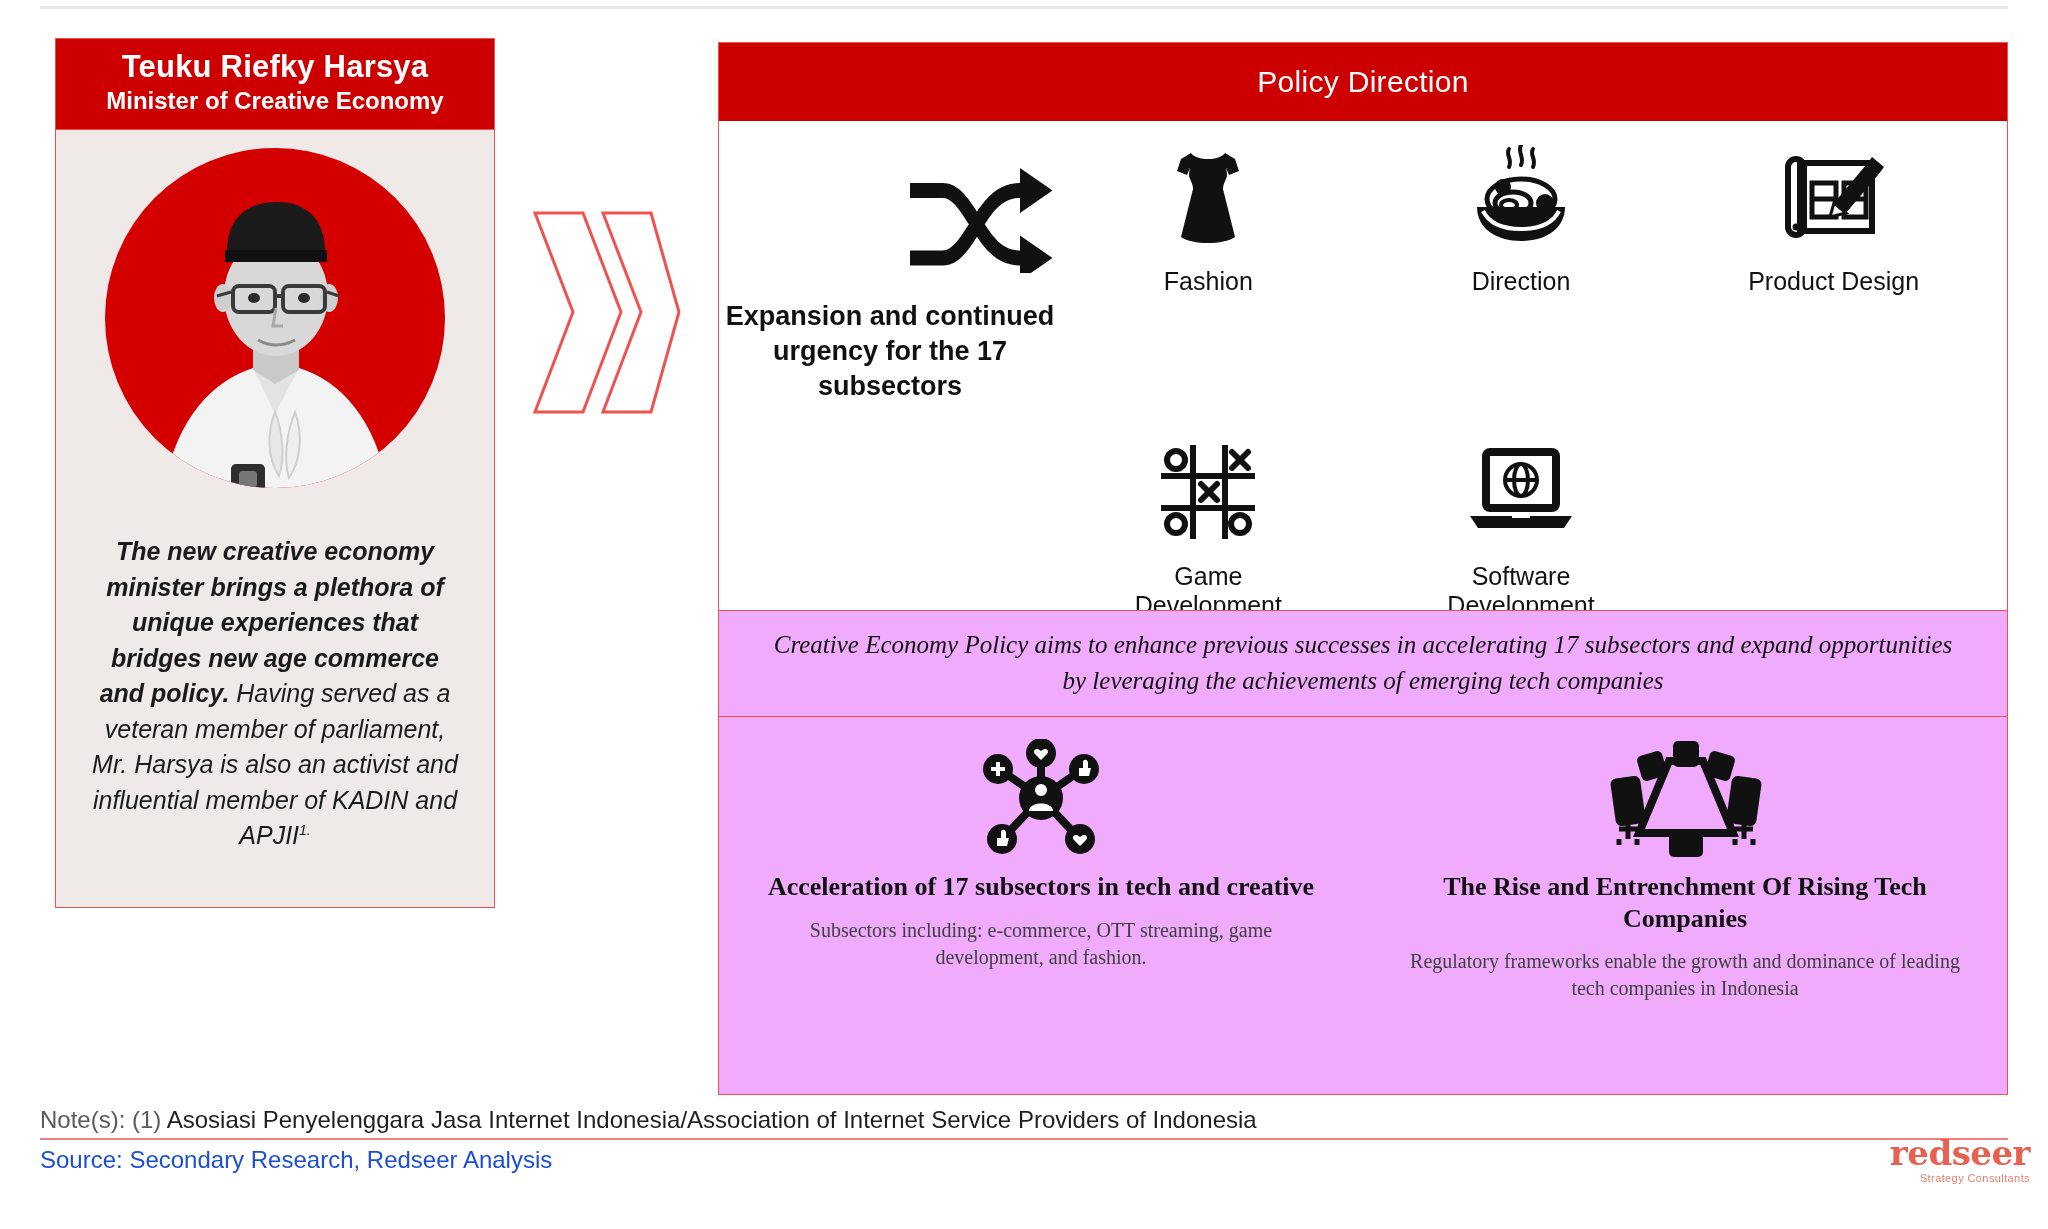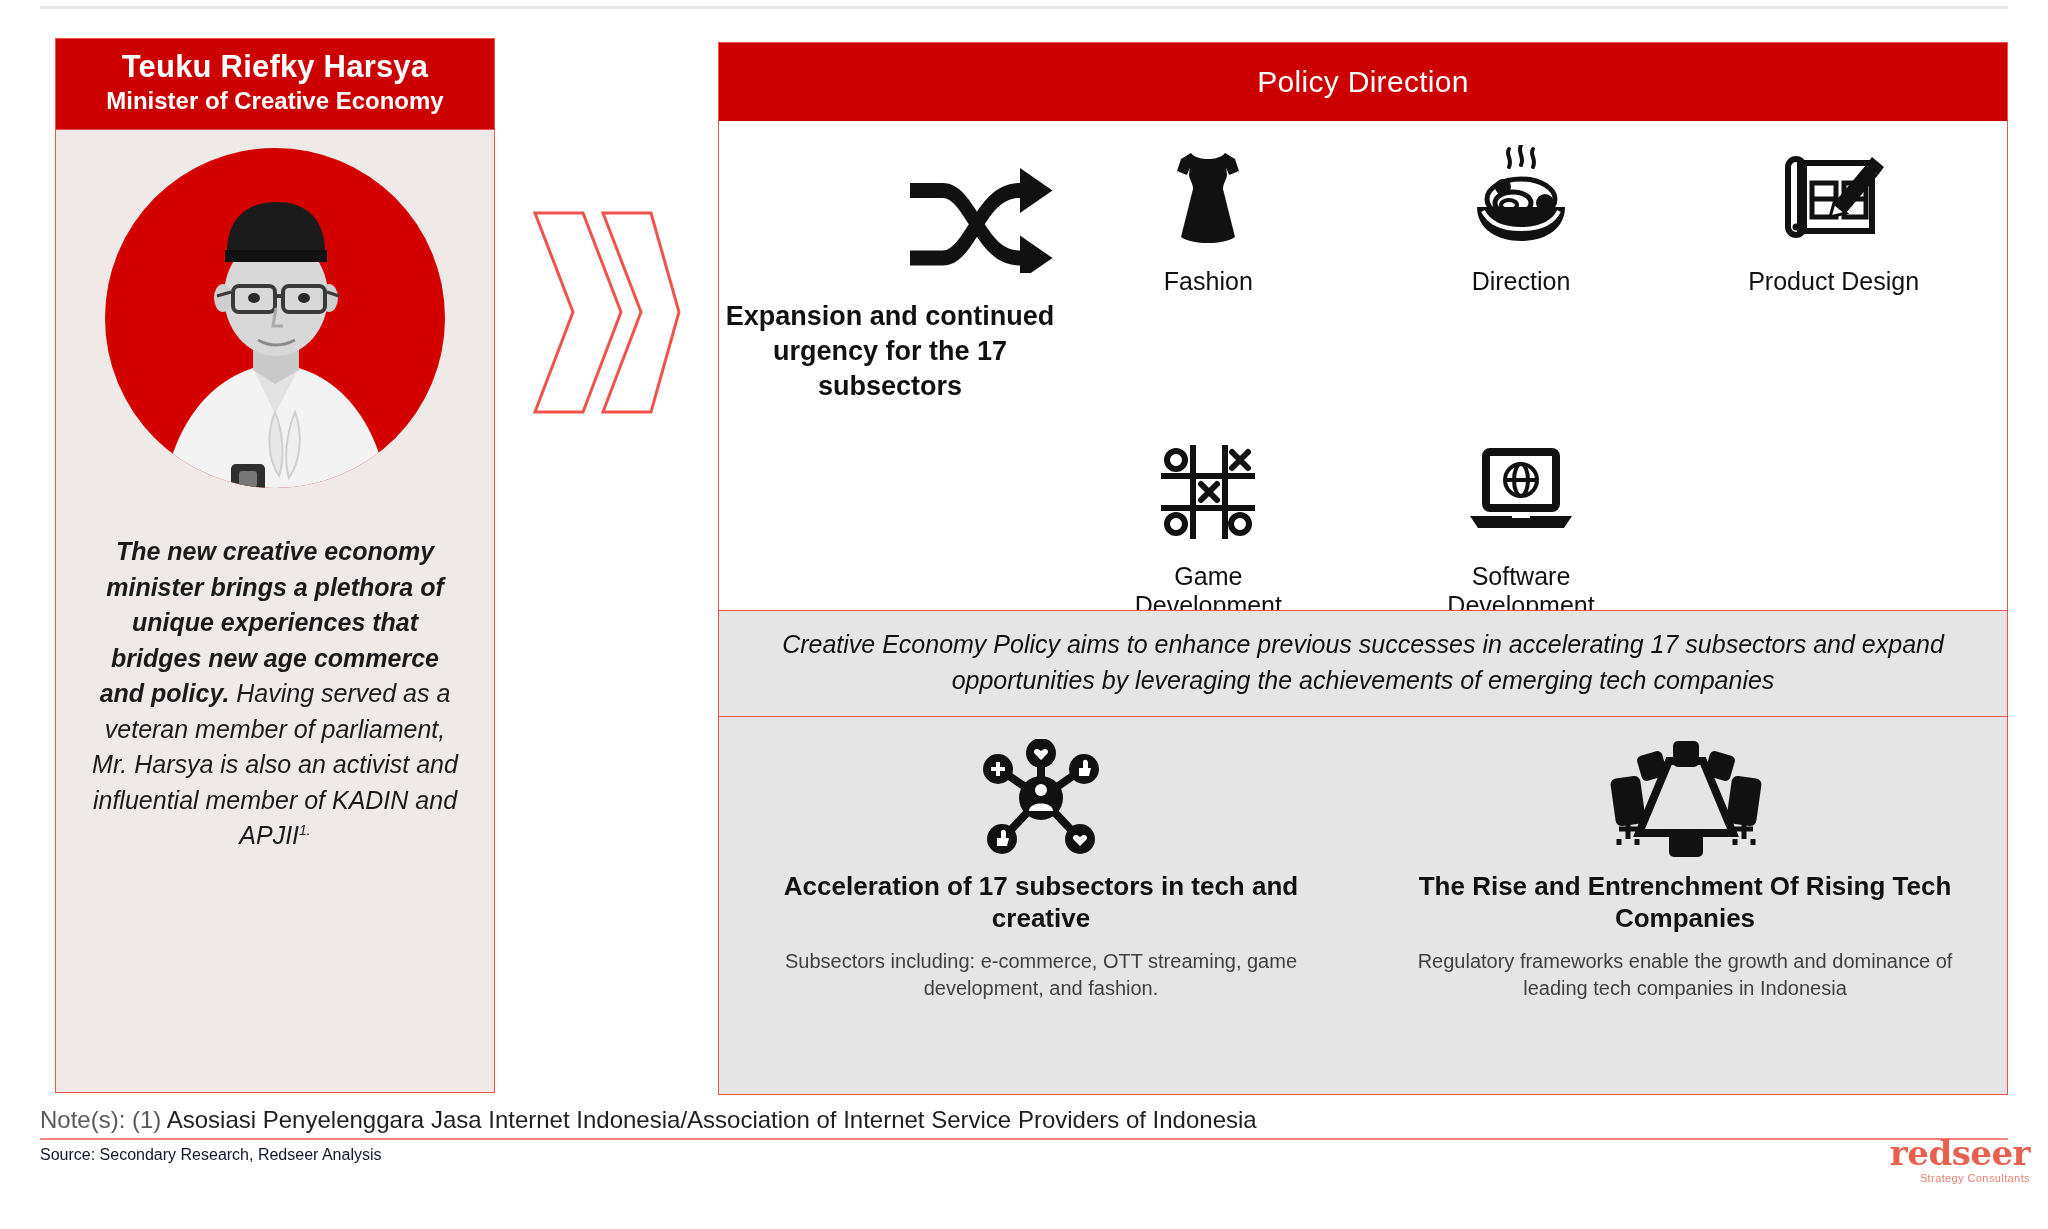--- a/index.html
+++ b/index.html
@@ -12,21 +12,21 @@
   .slide { position: relative; width: 2048px; height: 1229px; background:#fff; }
 
   
   .top-rule {
     position:absolute; left:40px; top:6px; width:1968px; height:3px;
     background:#e8e8e8;
   }
 
   
   .profile-panel {
-    position:absolute; left:55px; top:38px; width:440px; height:1055px;
+    position:absolute; left:55px; top:38px; width:440px; height:870px;
     border:1.5px solid #ef5350;
     background:#efe9e8;
     display:flex; flex-direction:column;
   }
   .profile-header {
     background:#cc0000; color:#fff;
     padding:10px 8px 14px 8px;
     text-align:center;
     border-bottom:1.5px solid #ef5350;
   }
@@ -93,21 +93,21 @@
     padding-top:6px;
   }
   .subsector .ico { height:112px; display:flex; align-items:center; justify-content:center; }
   .subsector .cap {
     margin-top:14px; text-align:center; font-size:25px; line-height:1.16; color:#111;
   }
 
   
   .lower-card {
     position:absolute; left:718px; top:610px; width:1290px; height:485px;
-    border:1.5px solid #ef5350; background:#e5e5e5;
+    border:1.5px solid #ef5350; background:#f0abfc;font-family:Liberation Serif, serif;
   }
   .lower-banner {
     border-bottom:1.5px solid #ef5350;
     padding:16px 44px 18px 44px;
     text-align:center; font-style:italic; font-size:25px;
     line-height:1.42; color:#111;
   }
   .lower-body { display:flex; height:calc(100% - 94px); }
   .lower-col {
     flex:1; display:flex; flex-direction:column; align-items:center;
@@ -122,21 +122,21 @@
     margin-top:14px; text-align:center; font-size:20px; line-height:1.34;
     color:#3f3f3f;
   }
 
   
   .footer { position:absolute; left:40px; top:1106px; width:1968px; }
   .note-line { font-size:24px; color:#3d3d3d; white-space:nowrap; }
   .note-line .lbl { color:#5a5a5a; }
   .note-line .body { color:#1f1f1f; }
   .footer-rule { height:2px; background:#f08080; margin:4px 0 6px 0; }
-  .source-line { font-size:16px; color:#0f172a; }
+  .source-line { font-size:24px; color:#1d4ed8; }
 
   .logo-wrap { position:absolute; right:18px; top:1136px; text-align:right; }
   .logo-main {
     font-family:"DejaVu Serif", serif;
     font-size:34px; font-weight:700; color:#e8604f; letter-spacing:-.5px;
     line-height:1;
   }
   .logo-tag { font-size:11px; color:#e8806f; letter-spacing:.4px; margin-top:2px; }
 </style>
 </head>

